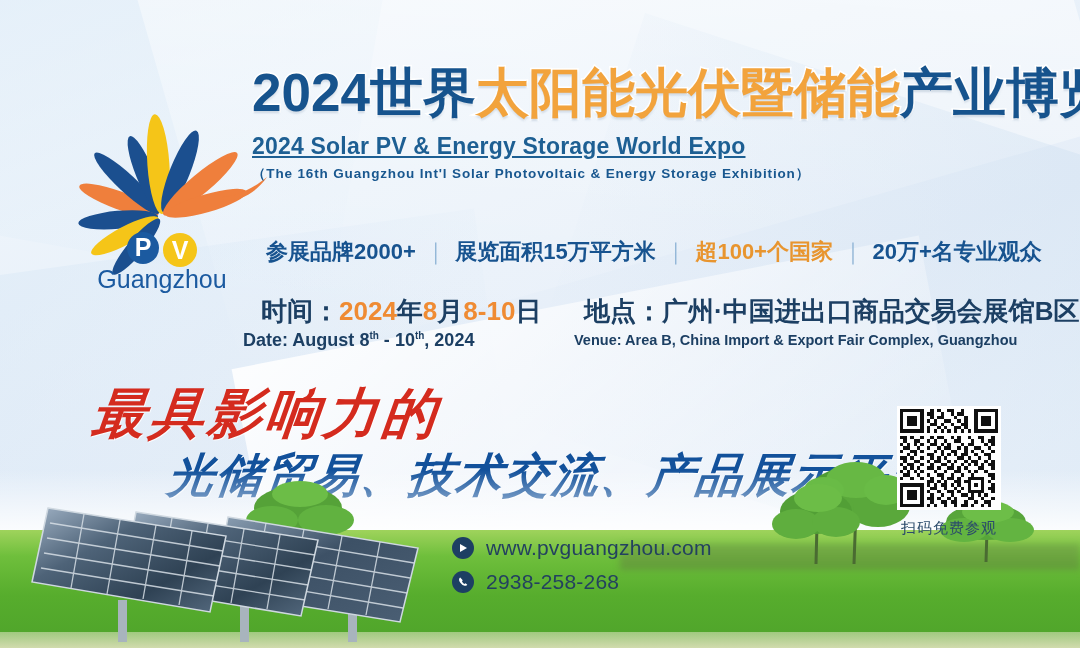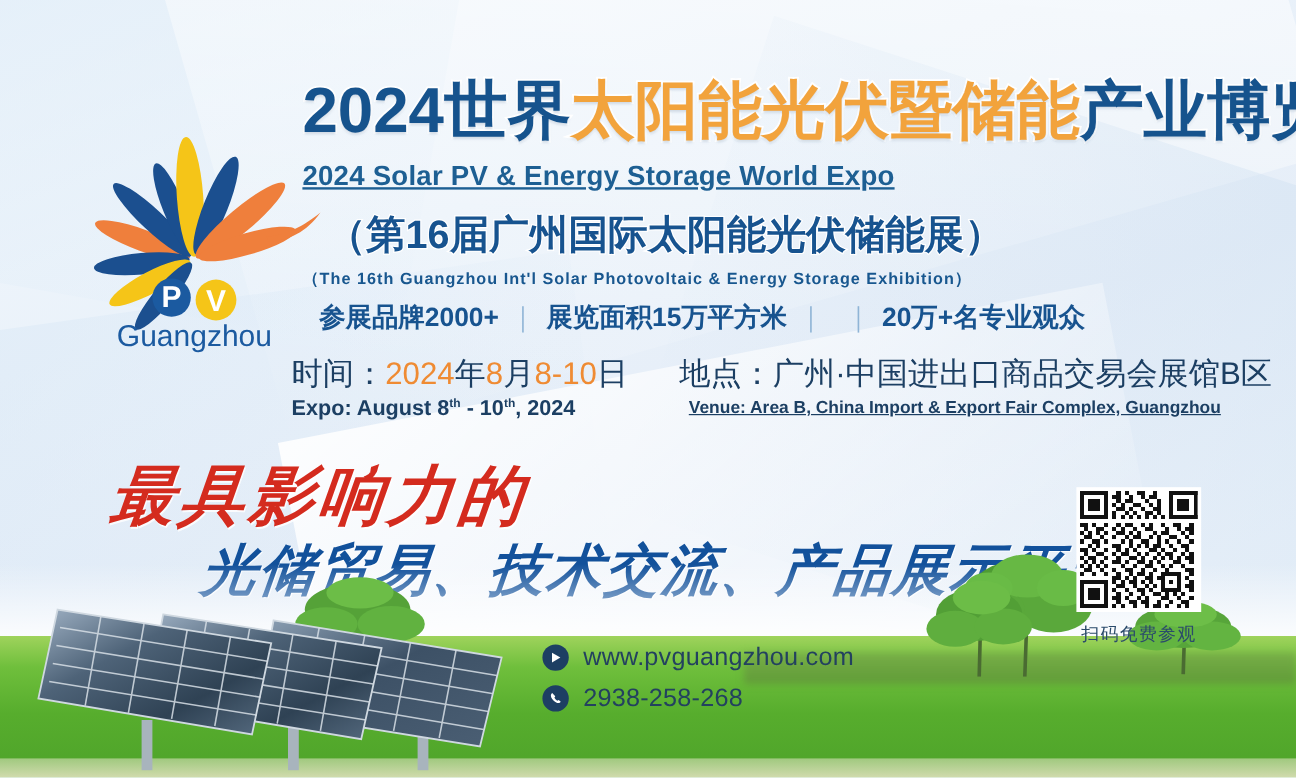--- a/index.html
+++ b/index.html
@@ -74,45 +74,45 @@
     paint-order: stroke fill;
   }
   .title-sub-en {
     margin-top: 5px; 
     font-size: 13.5px; font-weight: bold; color: #18578f;
     letter-spacing: .85px; white-space: nowrap;
   }
 
   
   #stats {
-    position: absolute; left: 266px; top: 250px;
+    position: absolute; left: 266px; top: 237px;
     font-size: 22px; font-weight: bold; white-space: nowrap;
     color: #17538f;
     display: flex; align-items: center;
   }
   #stats .sep { color: #8fb4d6; margin: 0 9px; font-weight: normal; }
   #stats .hl { color: #e8952f; }
 
   
   #datebox { position: absolute; left: 243px; top: 296px; }
   #venuebox { position: absolute; left: 566px; top: 296px; }
 
   .dv-cn {
-    font-size: 26px; font-weight: normal; color: #1c3f63;
-    white-space: nowrap; line-height: 1.22;
+    font-size: 26px; font-weight: bold; color: #1c3f63;
+    white-space: nowrap; line-height: 1.22; margin-left: 18px;
   }
   .dv-cn .num { color: #ef8b33; }
   .dv-en {
     margin-top: 2px; font-size: 18px; font-weight: bold; color: #1c3f63;
     white-space: nowrap;
   }
   .dv-en sup { font-size: 10px; }
   .venue-en {
     margin-top: 4px; margin-left: 8px;
-    font-size: 14.5px; font-weight: bold; color: #1c3f63; white-space: nowrap; text-decoration: underline;
+    font-size: 14.5px; font-weight: bold; color: #1c3f63; white-space: nowrap;
   }
 
   
   #slogan1 {
     position: absolute; left: 92px; top: 378px;
     font-family: "Liberation Serif", "DejaVu Serif", serif;
     font-size: 54px; font-weight: bold; font-style: italic;
     color: #d42b1e; white-space: nowrap;
     letter-spacing: 4px;
     text-shadow: 1px 1px 0 rgba(255,255,255,.8);
@@ -208,39 +208,39 @@
 
   <svg style="position:absolute;left:222px;top:176px;width:46px;height:26px" viewBox="0 0 46 26">
     <path d="M0 21 C 14 21, 32 12, 45 1 C 34 17, 18 25, 2 25 Z" fill="#ef7f3c"></path>
   </svg>
 
   <div id="headline">
     <div class="title-main">
       <span class="t-blue">2024世界</span><span class="t-orange">太阳能光伏暨储能</span><span class="t-blue">产业博览会</span>
     </div>
     <div class="title-en">2024 Solar PV &amp; Energy Storage World Expo</div>
-    <div class="title-sub">（第16届广州国际太阳能光伏储能展）</div>
     <div class="title-sub-en">（The 16th Guangzhou Int'l Solar Photovoltaic &amp; Energy Storage Exhibition）</div>
   </div>
 
   <div id="stats">
     <span>参展品牌2000+</span>
     <span class="sep">｜</span>
     <span>展览面积15万平方米</span>
     <span class="sep">｜</span>
+    <span class="hl">超100+个国家</span>
     <span class="sep">｜</span>
     <span>20万+名专业观众</span>
   </div>
 
   <div id="datebox">
     <div class="dv-cn">
       <span>时间：</span><span class="num">2024</span><span>年</span><span class="num">8</span><span>月</span><span class="num">8</span><span class="num">-</span><span class="num">10</span><span>日</span>
     </div>
     <div class="dv-en">
-      <span>Expo:</span>
+      <span>Date:</span>
       <span>August</span>
       <span>8</span><sup>th</sup>
       <span>-</span>
       <span>10</span><sup>th</sup><span>, 2024</span>
     </div>
   </div>
 
   <div id="venuebox">
     <div class="dv-cn">
       <span>地点：</span><span>广州·中国进出口商品交易会展馆B区</span>

